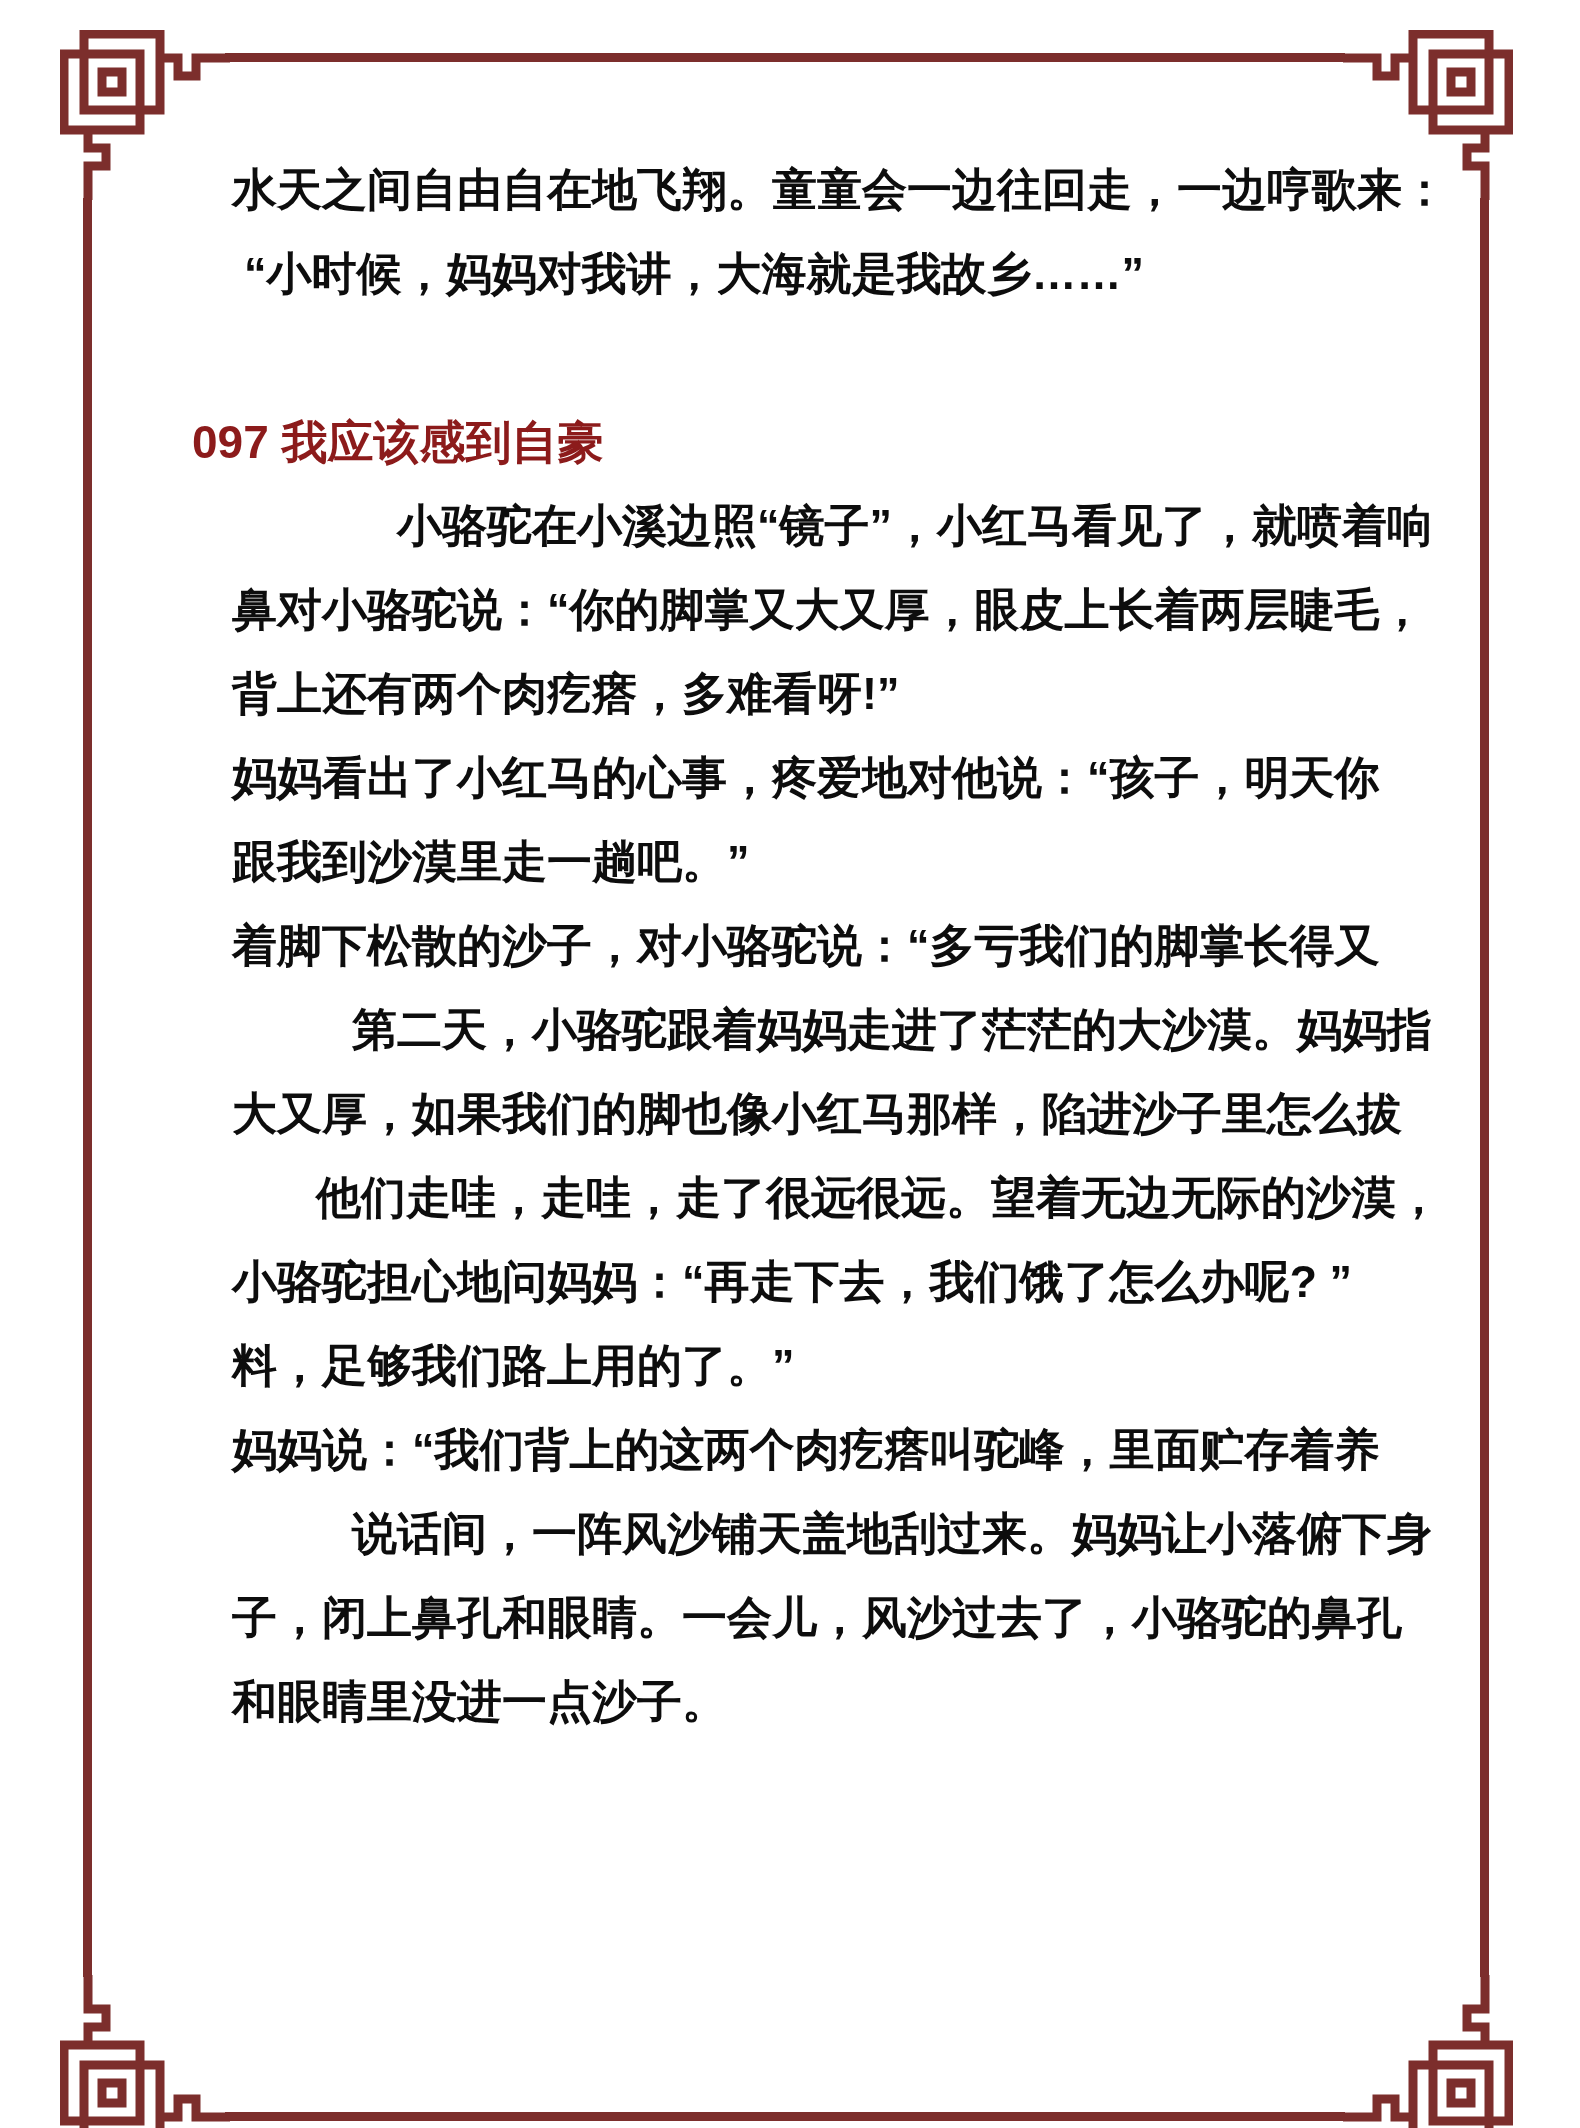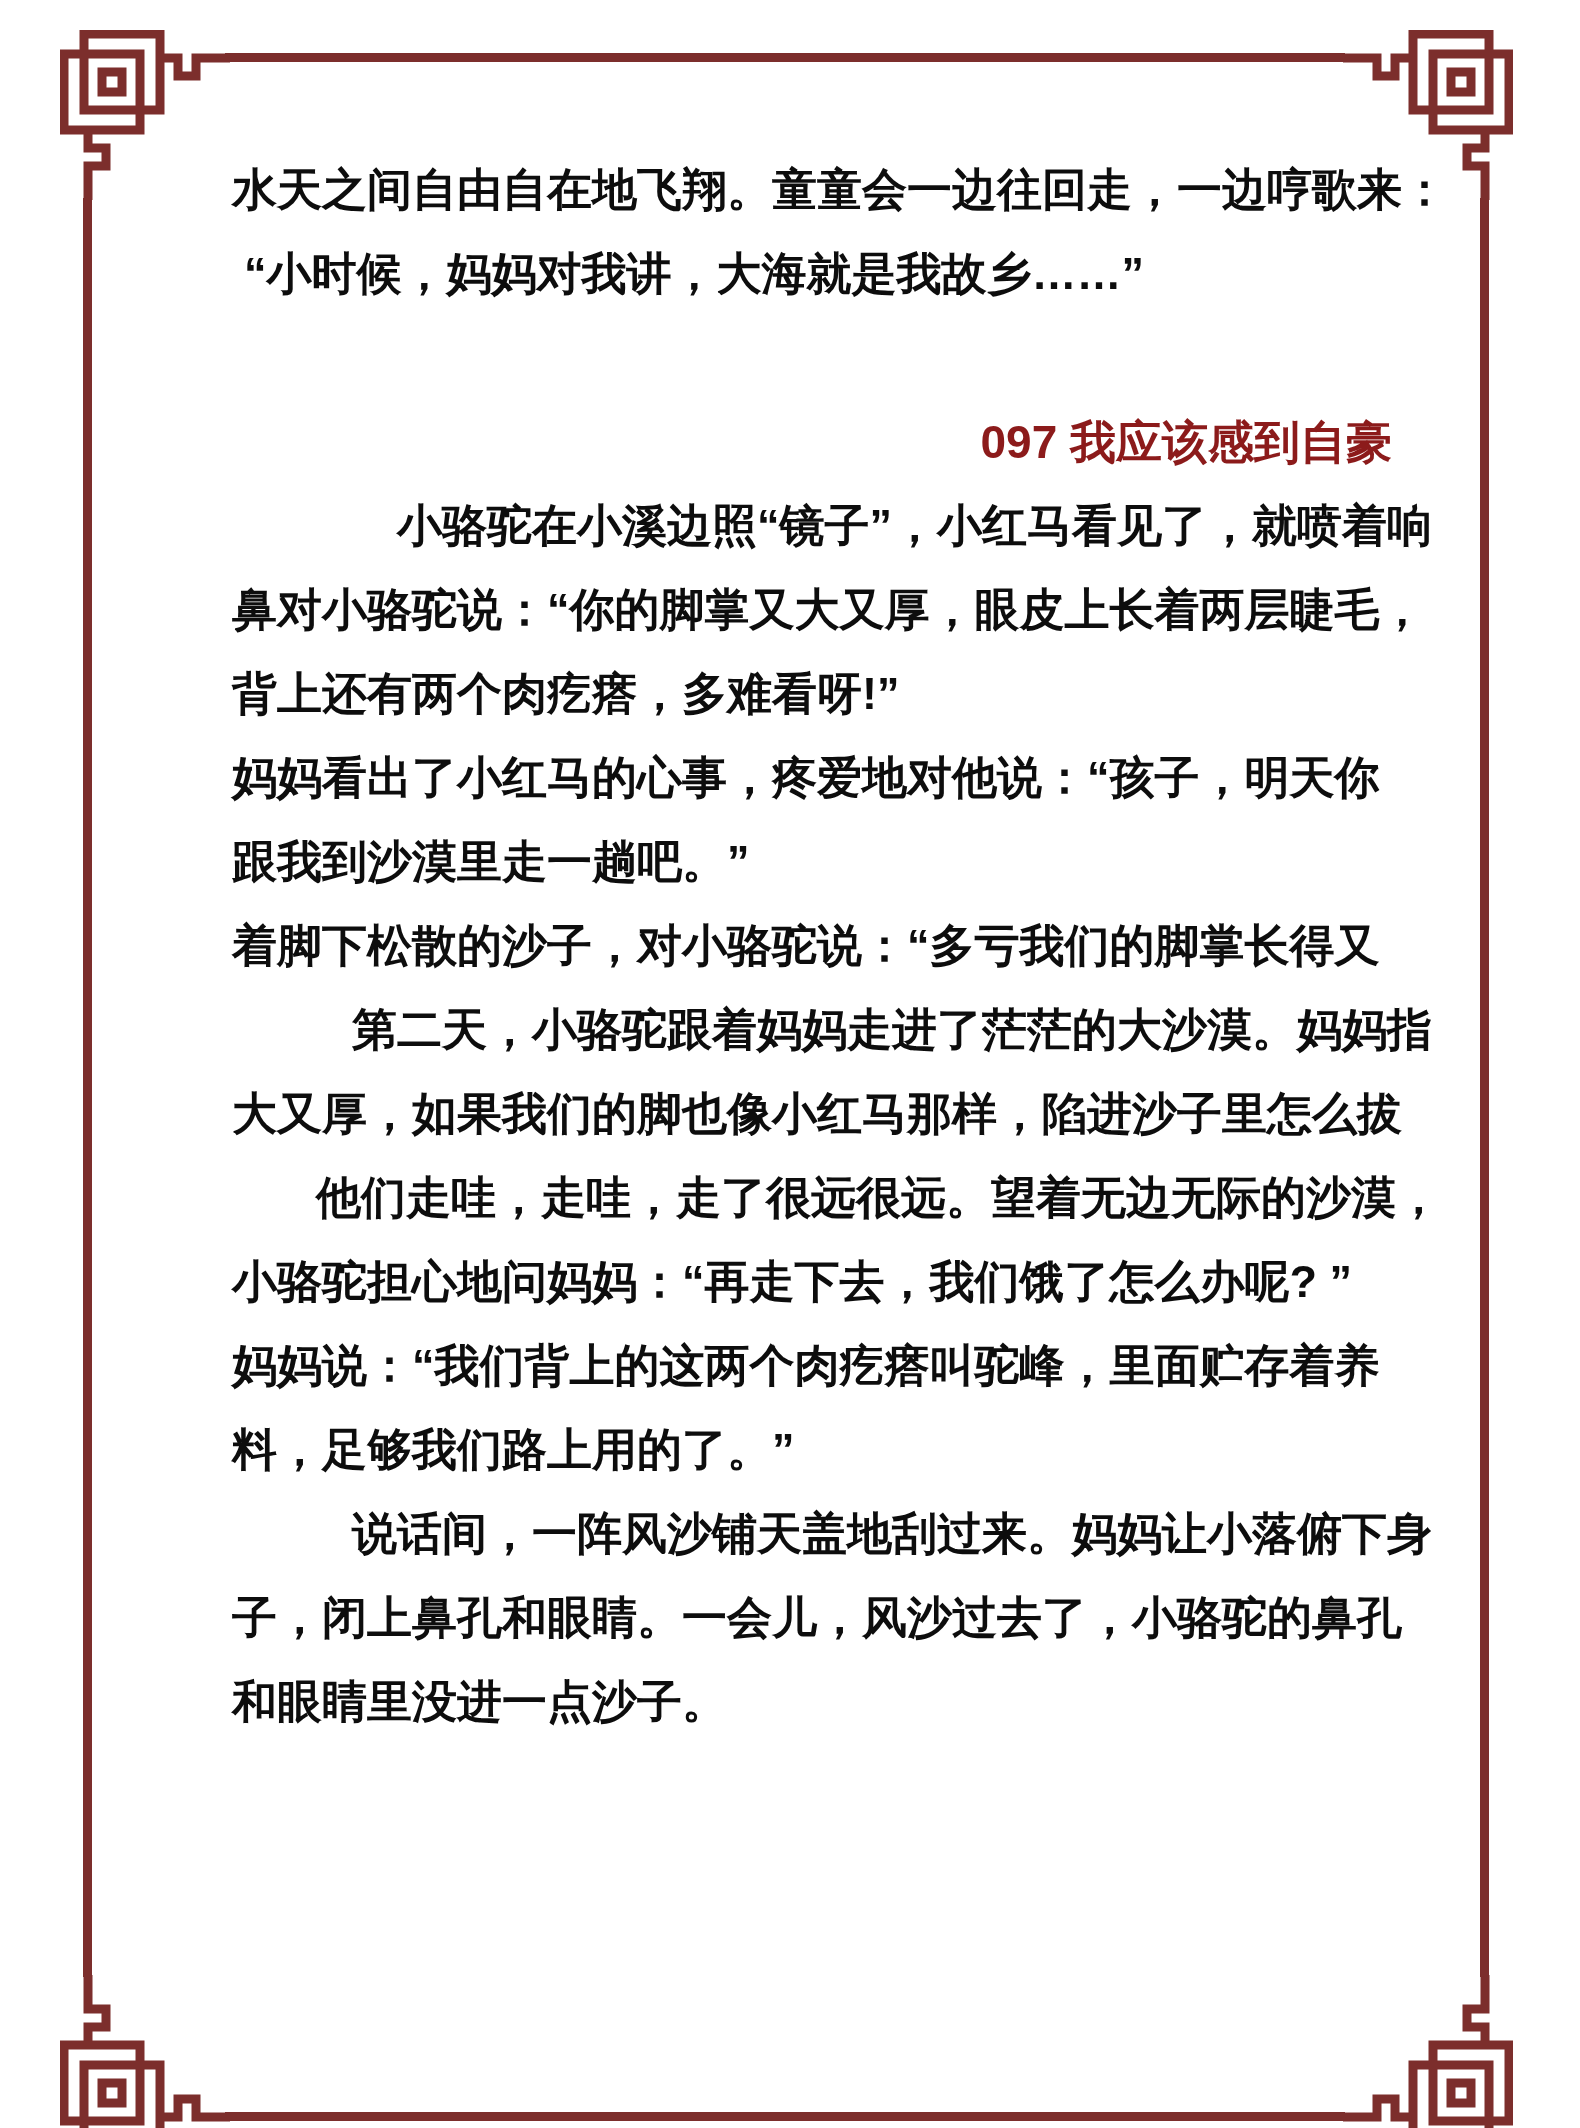--- a/index.html
+++ b/index.html
@@ -54,21 +54,21 @@
   .line.para  { text-indent: 84px; text-align: right; }
   .line.quote { text-indent: 12px; }
   .line.none  { text-indent: 0; }
 
   .section-title {
     height: 84px;
     line-height: 84px;
     margin-top: 84px;
     font-size: 46px;
     font-weight: bold;
-    text-align: right;
+    text-align: left;
     color: var(--title-color, #8C1B1B);
     white-space: nowrap;
     transform: translateX(-40px);
   }
 </style>
 </head>
 <body>
 
 <svg width="0" height="0" style="position:absolute" aria-hidden="true">
   <defs>
@@ -110,19 +110,19 @@
       <div class="line para">小骆驼在小溪边照“镜子”，小红马看见了，就喷着响</div>
       <div class="line none">鼻对小骆驼说：“你的脚掌又大又厚，眼皮上长着两层睫毛，</div>
       <div class="line none">背上还有两个肉疙瘩，多难看呀!”</div>
       <div class="line none">妈妈看出了小红马的心事，疼爱地对他说：“孩子，明天你</div>
       <div class="line none">跟我到沙漠里走一趟吧。”</div>
       <div class="line none">着脚下松散的沙子，对小骆驼说：“多亏我们的脚掌长得又</div>
       <div class="line para">第二天，小骆驼跟着妈妈走进了茫茫的大沙漠。妈妈指</div>
       <div class="line none">大又厚，如果我们的脚也像小红马那样，陷进沙子里怎么拔</div>
       <div class="line para">他们走哇，走哇，走了很远很远。望着无边无际的沙漠，</div>
       <div class="line none">小骆驼担心地问妈妈：“再走下去，我们饿了怎么办呢? ”</div>
+      <div class="line none">料，足够我们路上用的了。”</div>
       <div class="line none">妈妈说：“我们背上的这两个肉疙瘩叫驼峰，里面贮存着养</div>
-      <div class="line none">料，足够我们路上用的了。”</div>
       <div class="line para">说话间，一阵风沙铺天盖地刮过来。妈妈让小落俯下身</div>
       <div class="line none">子，闭上鼻孔和眼睛。一会儿，风沙过去了，小骆驼的鼻孔</div>
       <div class="line none">和眼睛里没进一点沙子。</div>
     </div>
 </div>
 
 </body></html>

